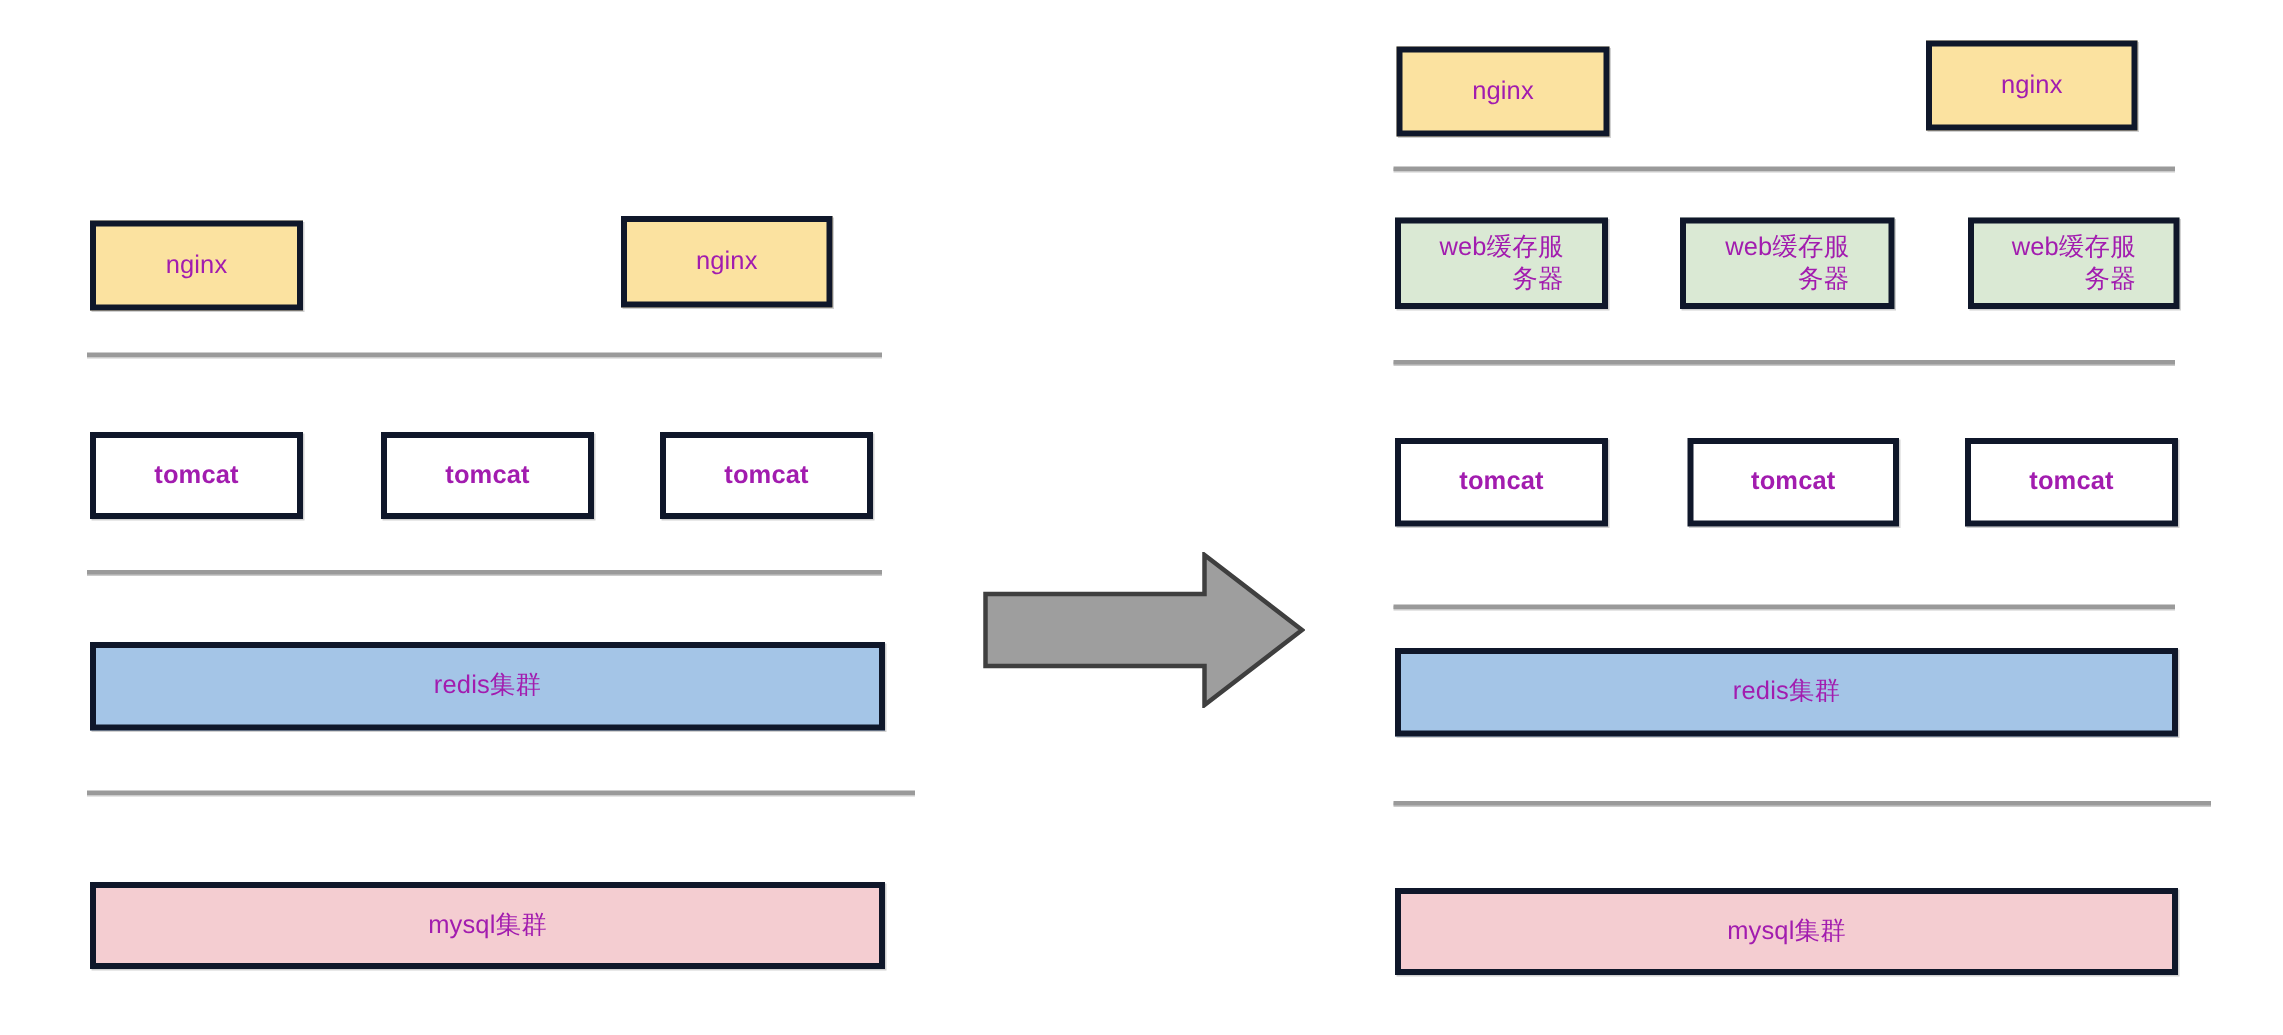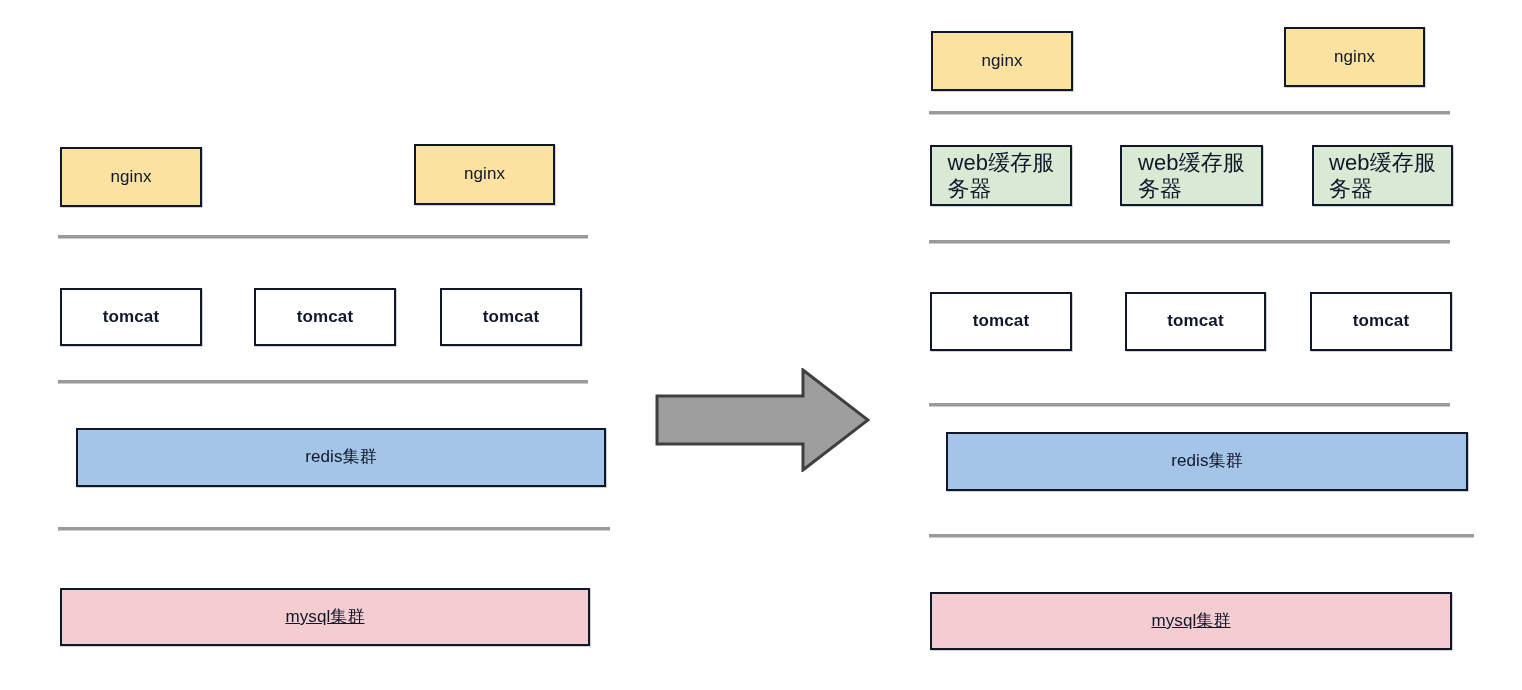--- a/index.html
+++ b/index.html
@@ -16,37 +16,37 @@
     color: #000000;
   }
   .canvas {
     position: absolute;
     inset: 0;
   }
   
   .node {
     position: absolute;
     box-sizing: border-box;
-    border: 2px solid #0f172a;
+    border: 4px solid #0f172a;
     background: #ffffff;
     display: flex;
     align-items: center;
     justify-content: center;
-    text-align: left;
+    text-align: right;
     font-size: 17px;
     line-height: 1.18;
     letter-spacing: 0.1px;
-    color: #0f172a;
+    color: #a21caf;
     box-shadow: 1px 1px 0 rgba(0,0,0,0.18);
   }
   .node.nginx   { background: #fbe2a0; }
-  .node.webcache{ background: #dae9d4; font-size: 22px; }
+  .node.webcache{ background: #dae9d4; font-size: 17px; }
   .node.plain   { background: #ffffff; font-weight: bold; }
-  .node.redis   { background: #a4c5e7; margin-left: 16px; }
-  .node.mysql   { background: #f4cdd1; text-decoration: underline; }
+  .node.redis   { background: #a4c5e7; }
+  .node.mysql   { background: #f4cdd1; }
 
   .node .label {
     display: block;
     white-space: pre-line;
     padding: 0 4px;
   }
 
   
   .divider {
     position: absolute;

